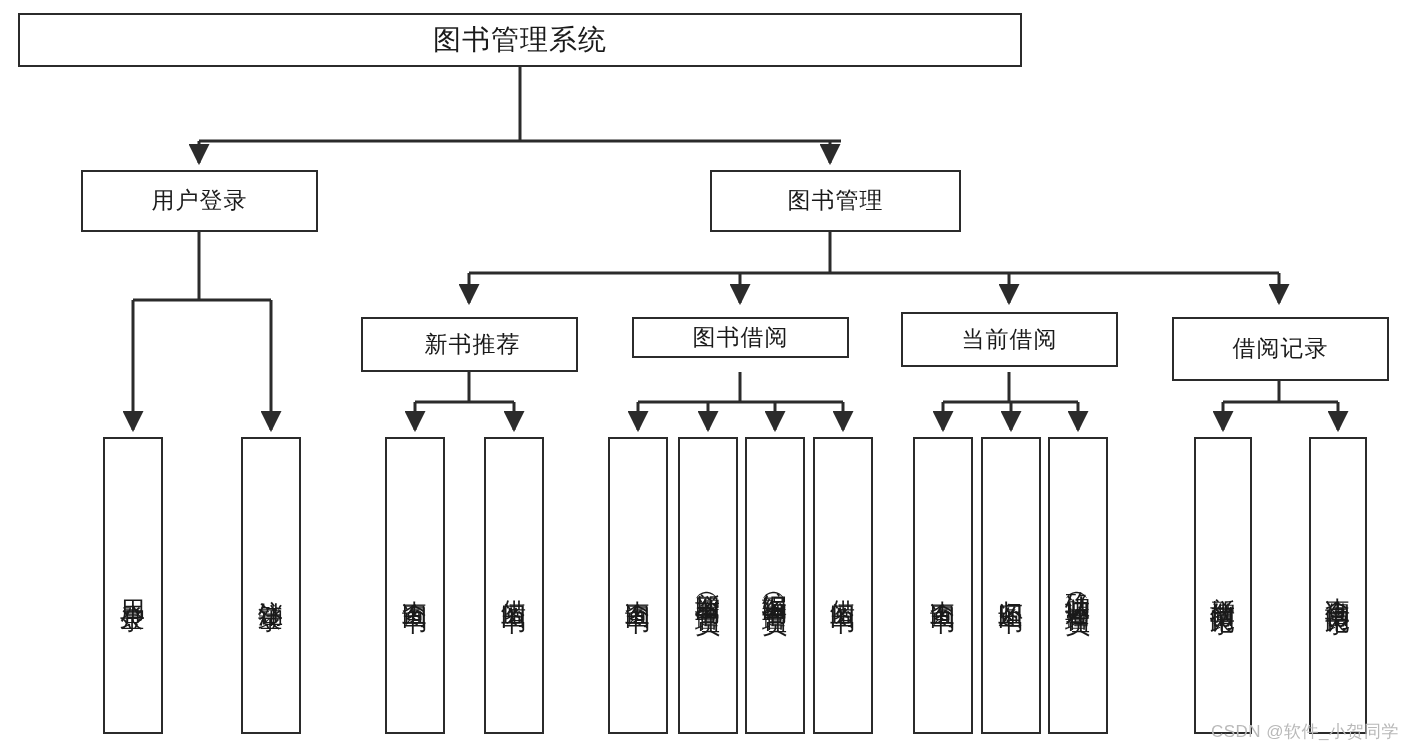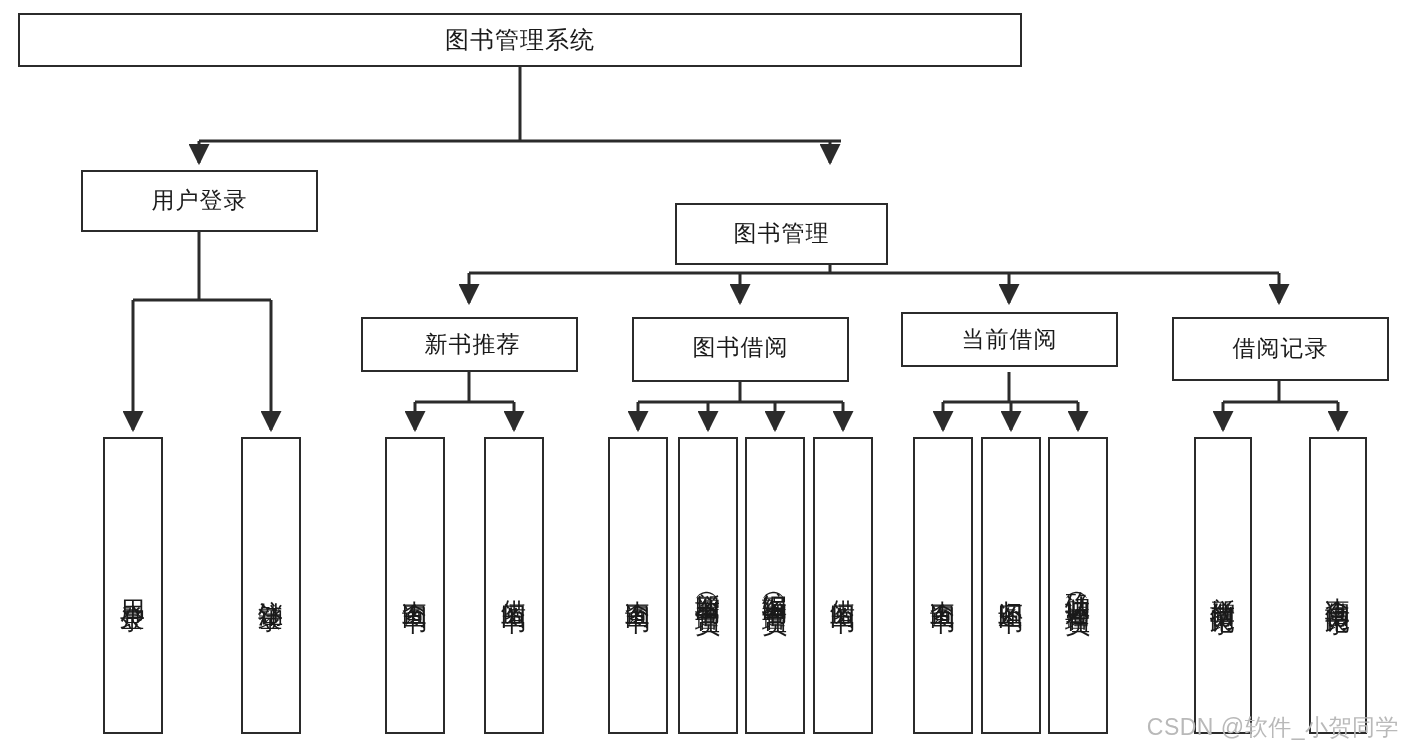--- a/index.html
+++ b/index.html
@@ -34,42 +34,42 @@
     align-items: center;
     justify-content: center;
     color: #1a1a1a;
   }
   .node-h {
     font-size: 23px;
     letter-spacing: 1px;
     line-height: 1.1;
   }
   .node-root {
-    font-size: 24px;
+    font-size: 28px;
     letter-spacing: 1px;
   }
   .node-v {
     writing-mode: vertical-rl;
     text-orientation: upright;
     font-size: 25px;
     line-height: 1.12;
     letter-spacing: 3px;
     text-align: center;
     white-space: nowrap;
   }
   .node-v .vtext {
     writing-mode: vertical-rl;
     text-orientation: upright;
     display: block;
   }
   .watermark {
     position: absolute;
     right: 6px;
     bottom: 4px;
-    font-size: 23px;
+    font-size: 17px;
     color: #b9b9b9;
     letter-spacing: 0.5px;
     white-space: nowrap;
   }
 </style>
 </head>
 <body>
 
 <div id="canvas">
 
@@ -123,28 +123,28 @@
     </g>
   </svg>
 
   <div class="node node-h node-root" style="left:18px; top:13px; width:1004px; height:54px;">
     <span>图书管理系统</span>
   </div>
 
   <div class="node node-h" style="left:81px; top:170px; width:237px; height:62px;">
     <span>用户登录</span>
   </div>
-  <div class="node node-h" style="left:675px; top:170px; width:213px; height:62px;margin-top:33px;">
+  <div class="node node-h" style="left:710px; top:170px; width:251px; height:62px;">
     <span>图书管理</span>
   </div>
 
   <div class="node node-h" style="left:361px; top:317px; width:217px; height:55px;padding-left:6px;">
     <span>新书推荐</span>
   </div>
-  <div class="node node-h" style="left:632px; top:317px; width:217px; height:65px;font-family:Liberation Mono, monospace;">
+  <div class="node node-h" style="left:632px; top:317px; width:217px; height:41px;">
     <span>图书借阅</span>
   </div>
   <div class="node node-h" style="left:901px; top:312px; width:217px; height:55px;">
     <span>当前借阅</span>
   </div>
   <div class="node node-h" style="left:1172px; top:317px; width:217px; height:64px;">
     <span>借阅记录</span>
   </div>
 
   <div class="node node-v" style="left:103px; top:437px; width:60px; height:297px;">

